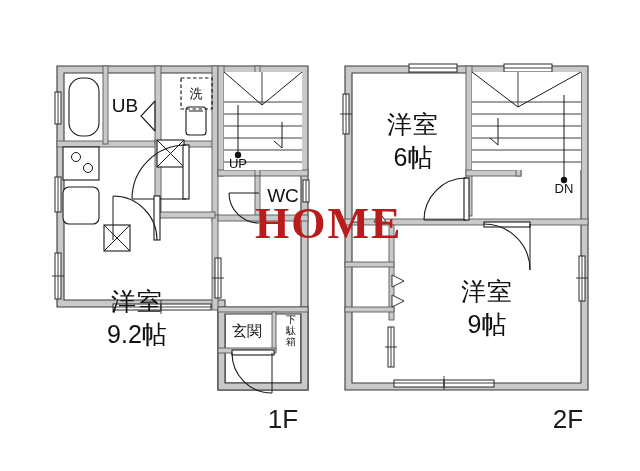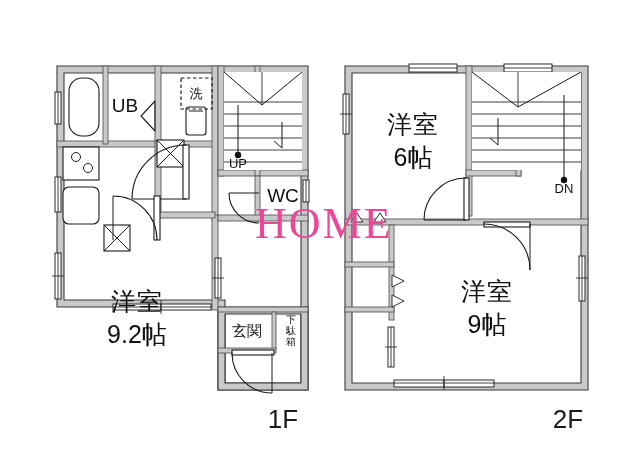--- a/index.html
+++ b/index.html
@@ -57,23 +57,23 @@
   .tag-small  { font-size: 13px; }
   .tag-vsmall { font-size: 10px; }
   .tag-genkan { font-size: 15px; }
   .floor-tag  { font-size: 26px; fill: #1a1a1a; }
   .watermark {
     position: absolute;
     left: 255px;
     top: 198px;
     width: 130px;
     height: 70px;
-    color: #ec4899;
+    color: #b91c1c;
     font-size: 44px;
-    font-weight: normal;
+    font-weight: bold;
     letter-spacing: 2px;
     font-family: "Liberation Serif", serif;
     pointer-events: none;
     user-select: none;
   }
 </style>
 </head>
 <body>
 
 <div id="floorplan-root">

